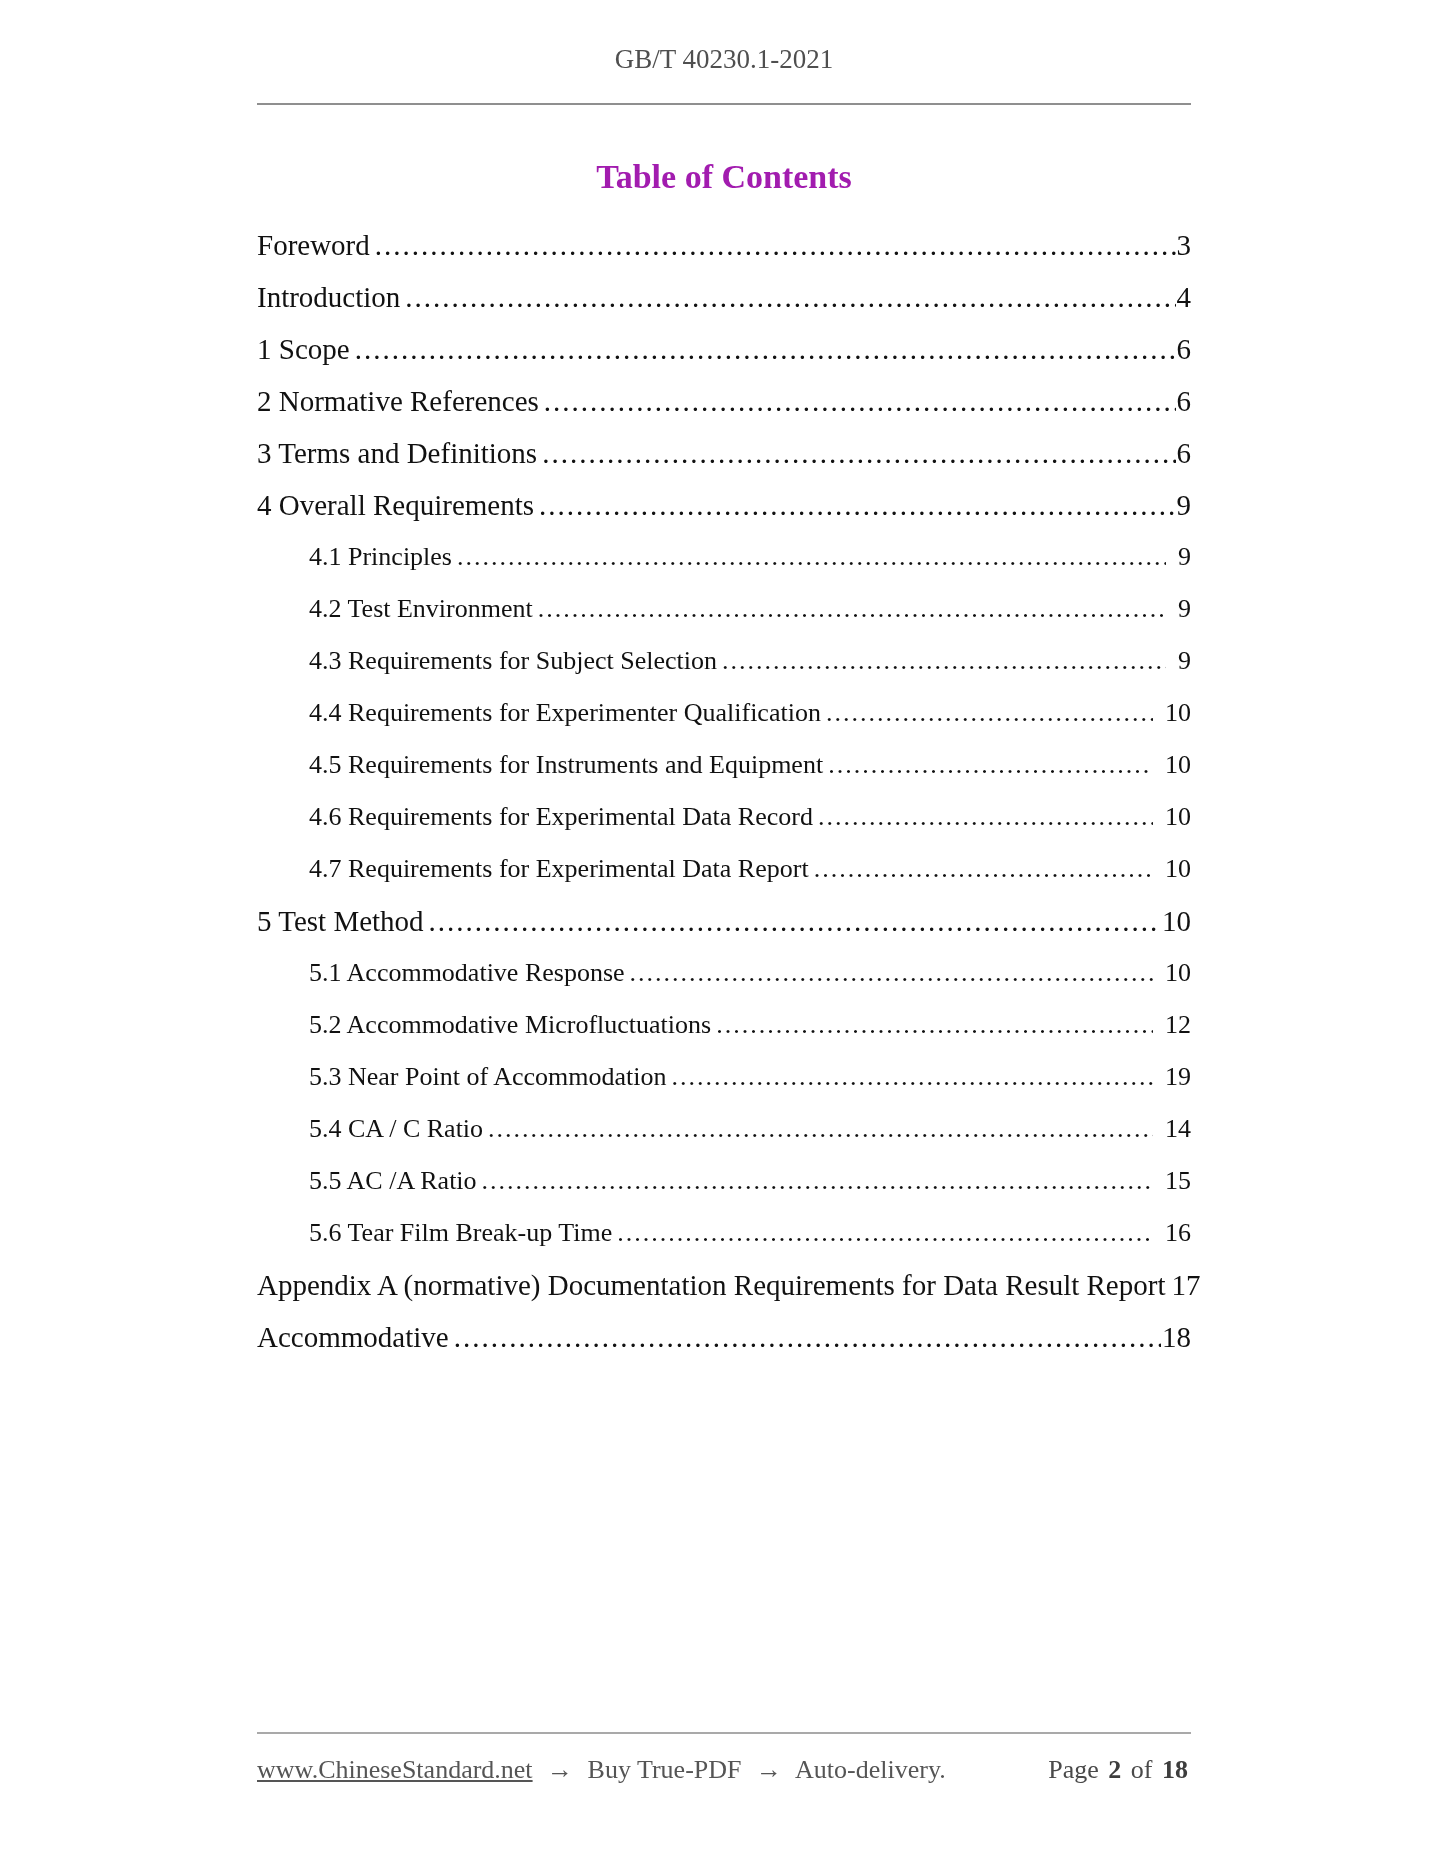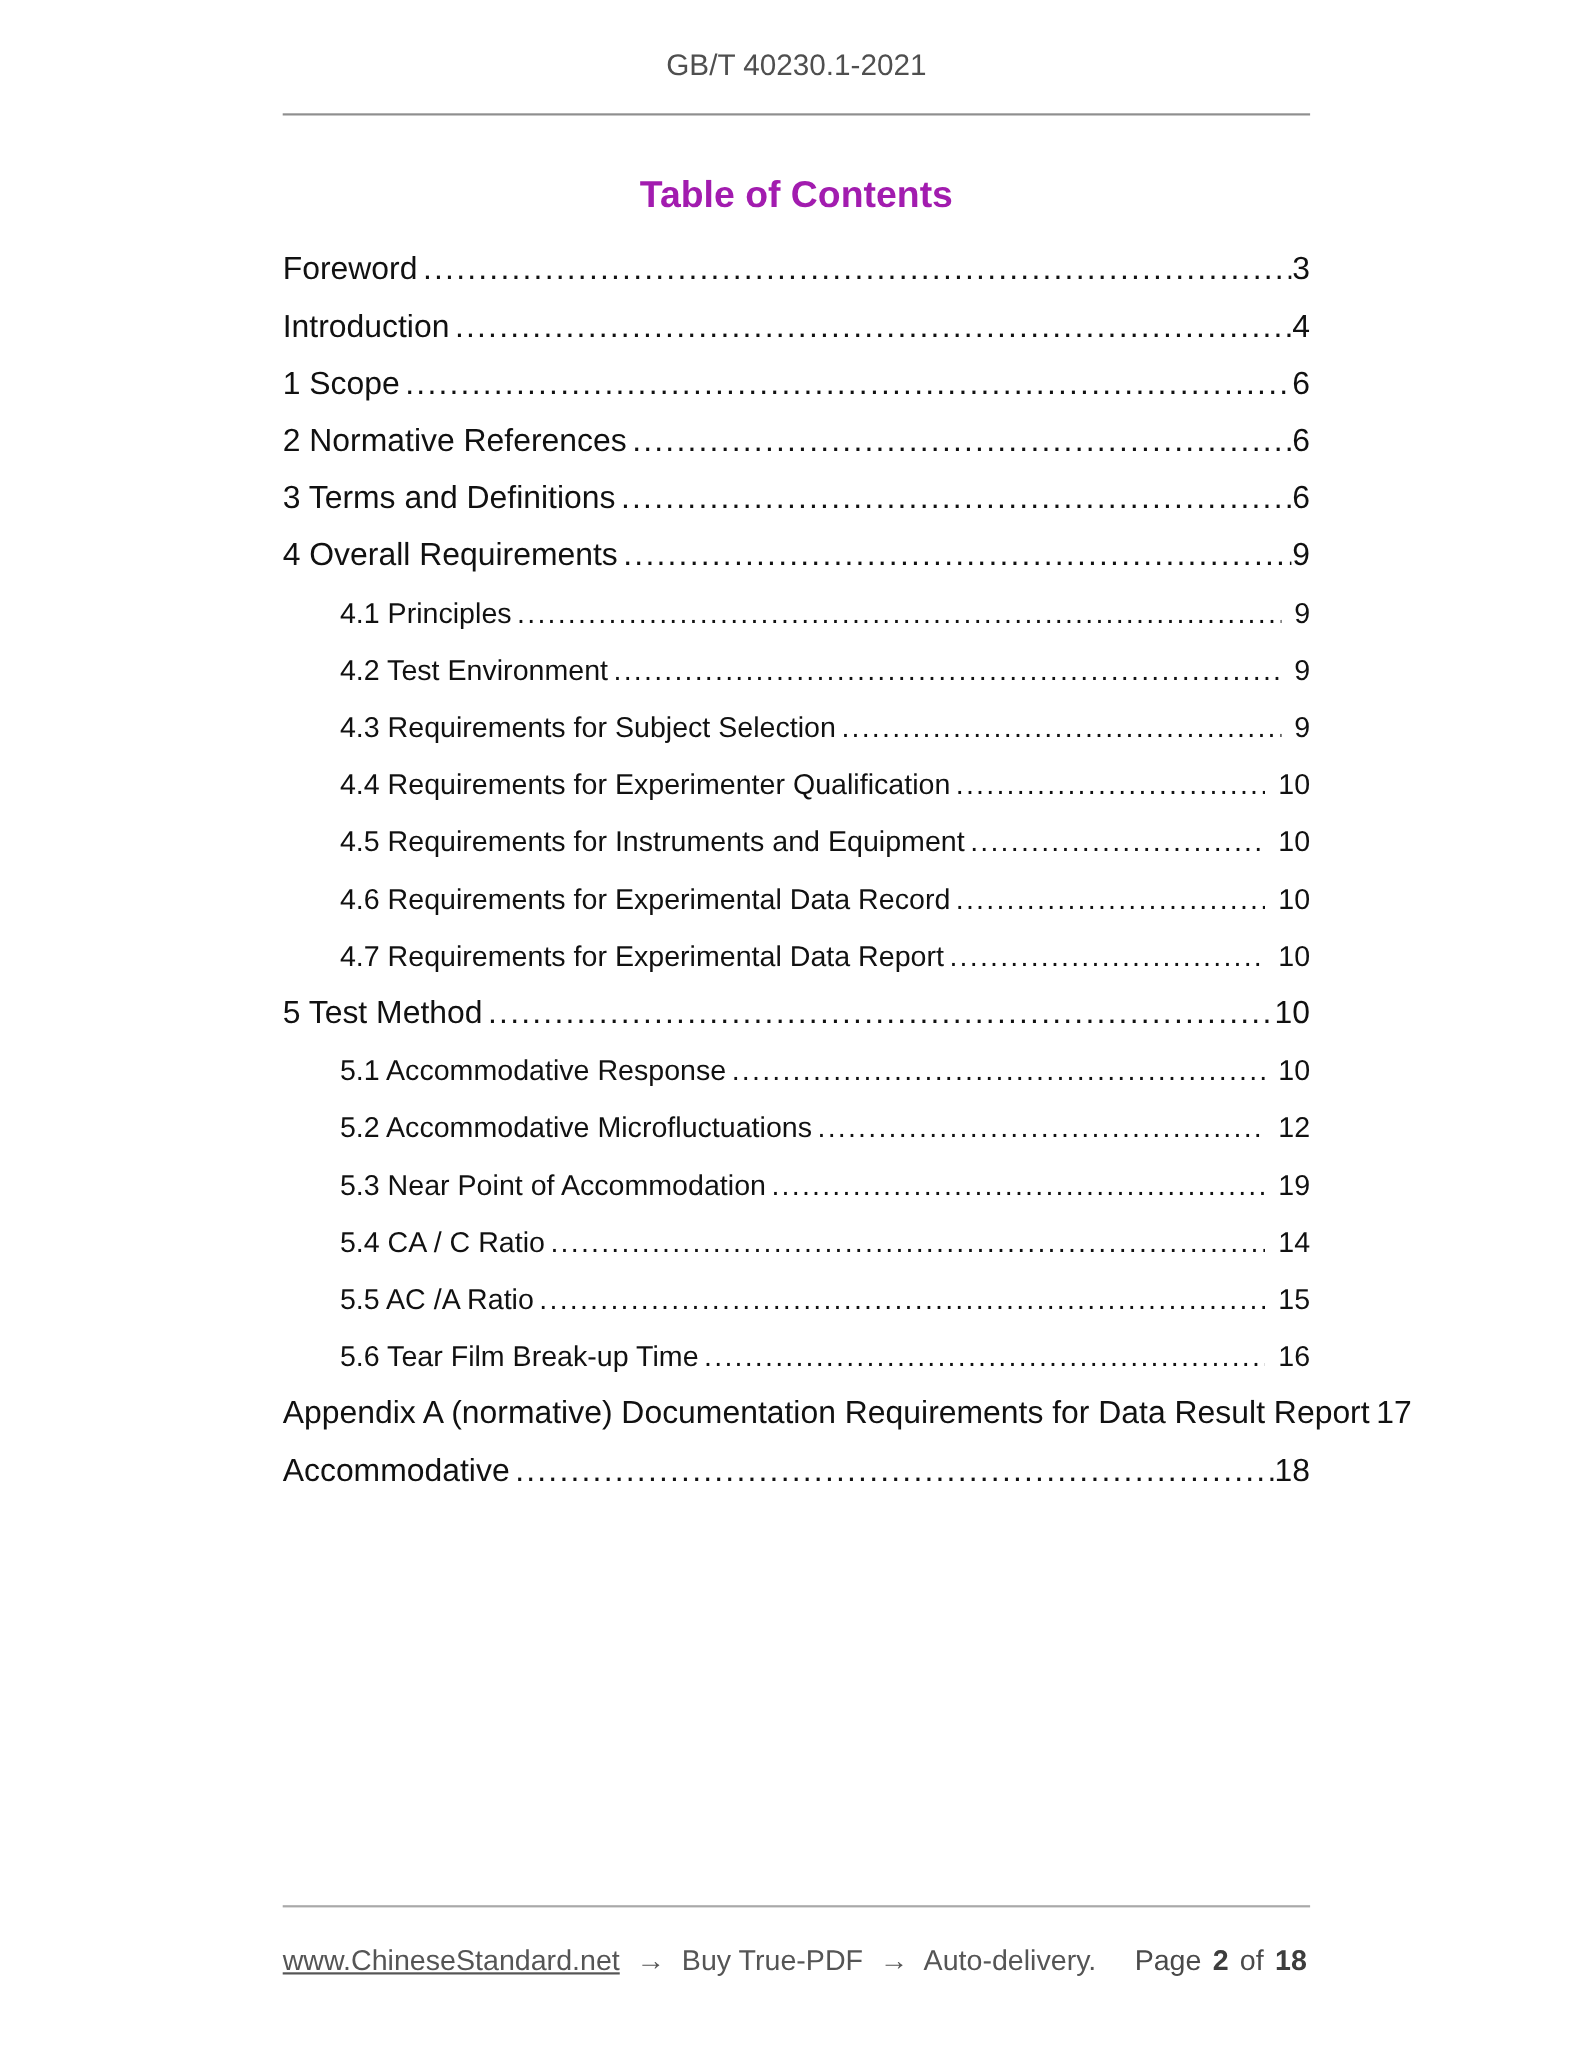--- a/index.html
+++ b/index.html
@@ -5,21 +5,21 @@
   html, body {
     margin: 0;
     padding: 0;
     background: #ffffff;
   }
   .page {
     position: relative;
     width: 1445px;
     height: 1870px;
     background: #ffffff;
-    font-family: Liberation Sans, sans-serif;
+    font-family: Liberation Serif, serif;
     color: #1a1a1a;
     overflow: hidden;
   }
   .doc-code {
     position: absolute;
     top: 44px;
     left: 257px;
     width: 934px;
     text-align: center;
     font-size: 27px;
@@ -98,21 +98,20 @@
     position: absolute;
     top: 1748px;
     left: 257px;
     width: 934px;
     display: flex;
     justify-content: space-between;
     align-items: baseline;
     font-size: 26px;
     color: #555555;
     line-height: 44px;
-    margin-top: 12px;
   }
   .footer-left { white-space: nowrap; }
   .footer-left .footer-link {
     color: #555555;
     text-decoration: underline;
     cursor: pointer;
   }
   .footer-left .arrow {
     display: inline-block;
     margin: 0 8px;

